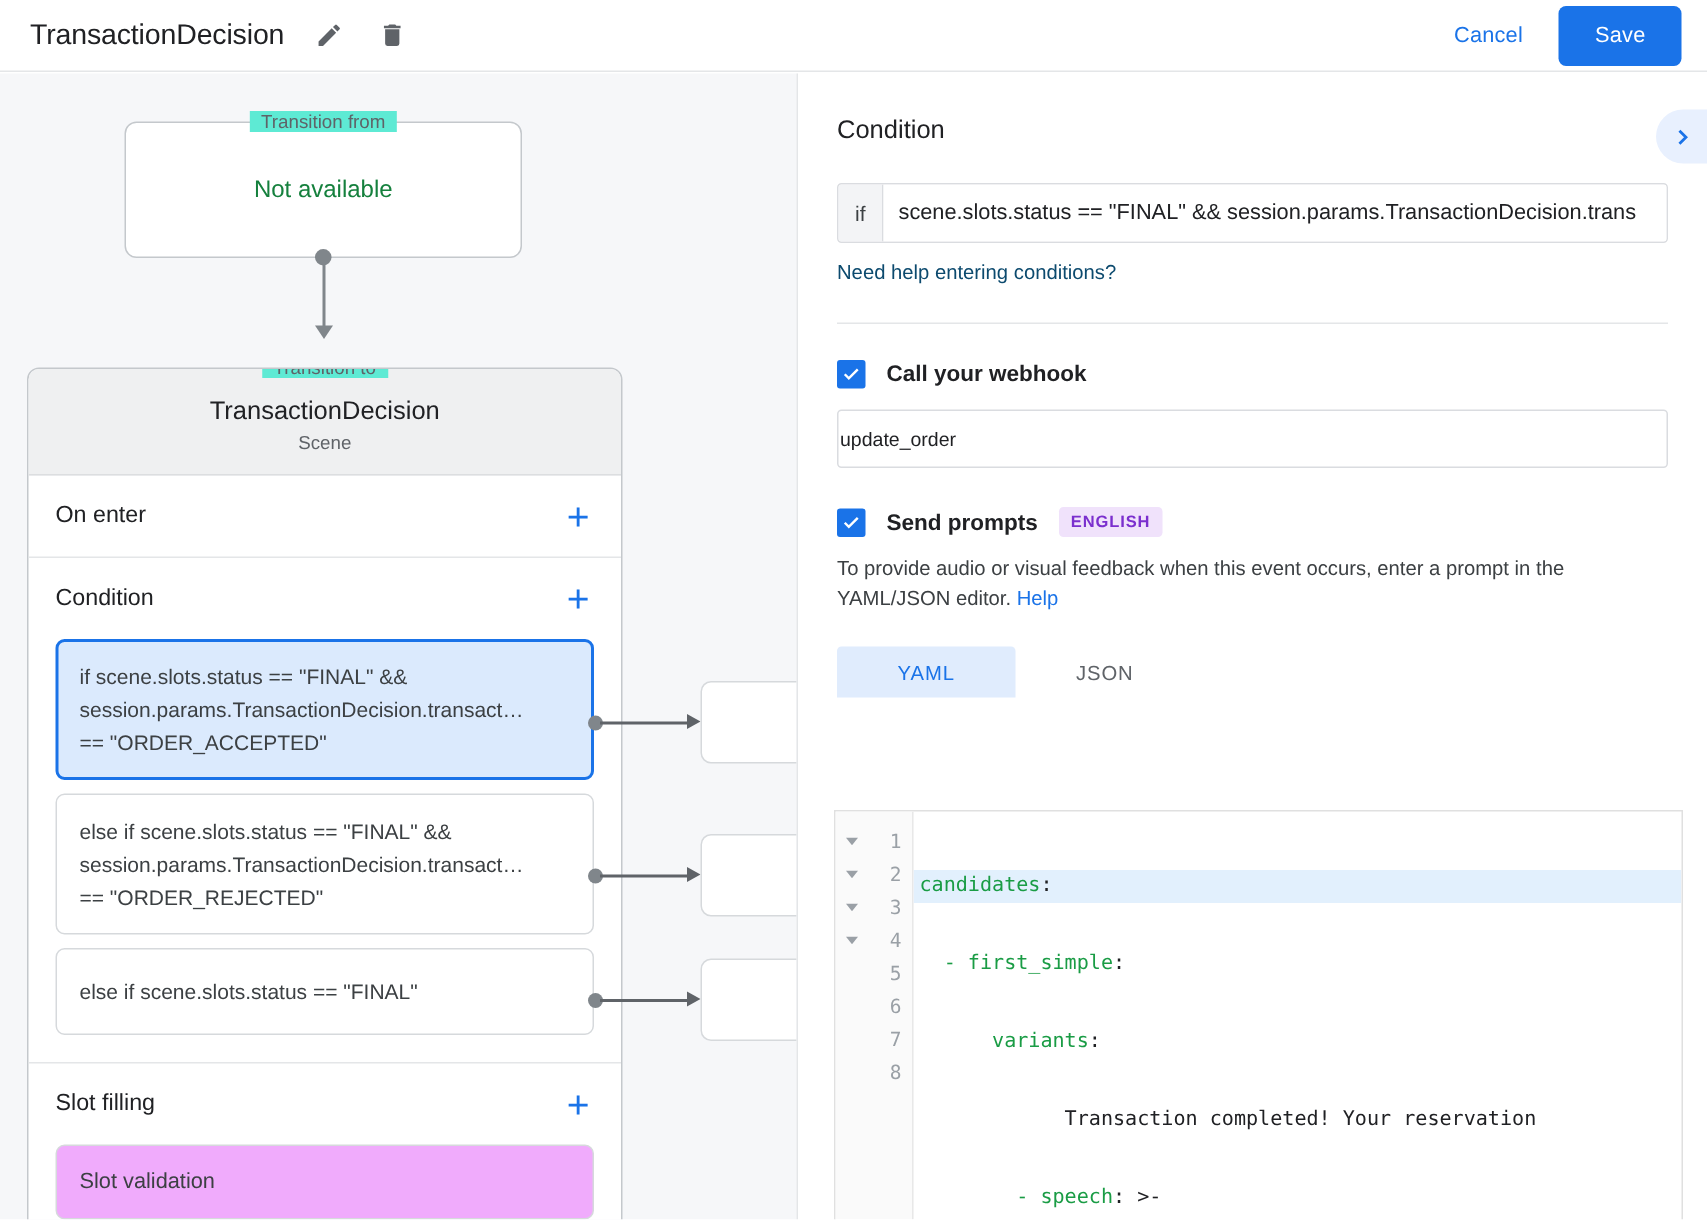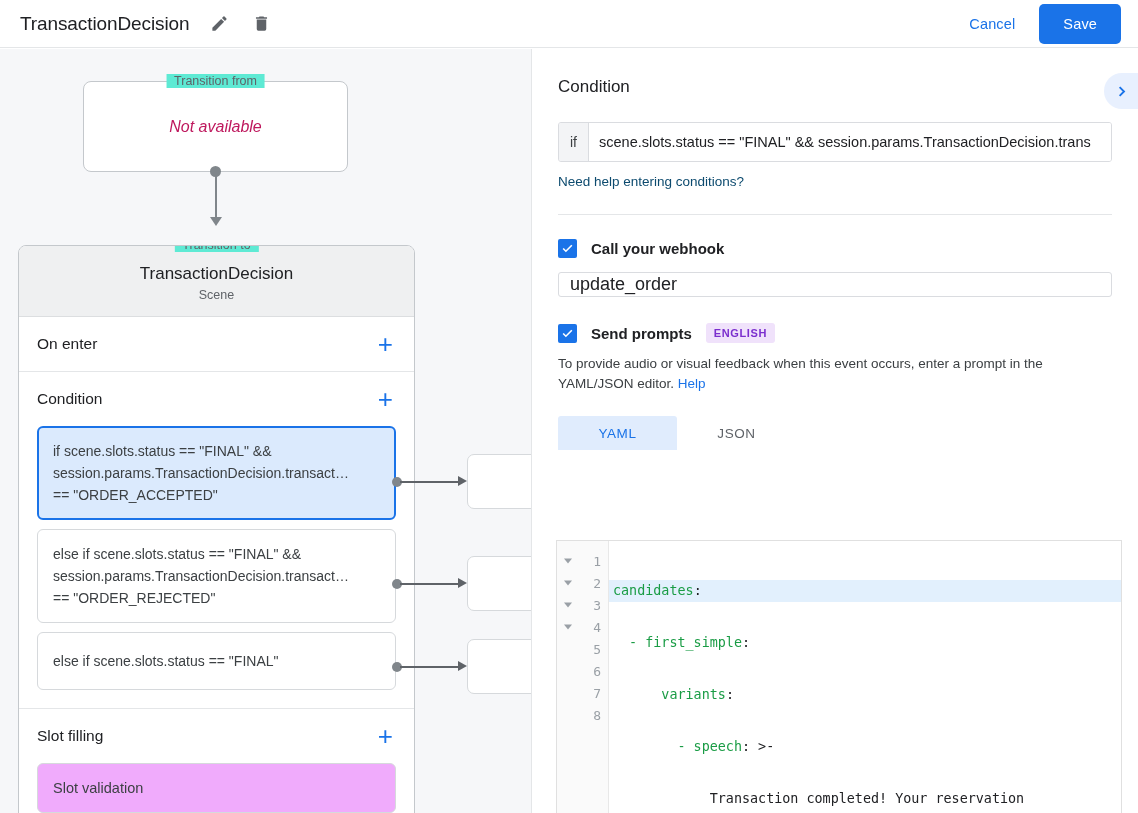--- a/index.html
+++ b/index.html
@@ -64,21 +64,21 @@
   .fs-legend {
     position: absolute; top: -8px; left: 50%; transform: translateX(-50%);
     background: #5eead4; padding: 0 8px;
     font-size: 12.5px; color: #5f6368; white-space: nowrap;
   }
   #transition-from {
     left: 83px; top: 32px; width: 265px; height: 91px;
   }
   #transition-from .fs-body {
     height: 100%; display: flex; align-items: center; justify-content: center;
-    font-size: 16px; color: #be185d; font-style: italic;
+    font-size: 16px; color: #15803d;
   }
 
   
   .conn-dot {
     position: absolute; width: 11px; height: 11px; border-radius: 50%;
     background: #80868b;
   }
   .conn-line {
     position: absolute; width: 1.5px; background: #80868b;
   }
@@ -193,23 +193,23 @@
     background: #f0e2fb; color: #7b2fce; font-size: 11px; font-weight: bold;
     letter-spacing: 0.6px; padding: 4px 8px; border-radius: 3px;
   }
   .desc {
     font-size: 13.5px; color: #3c4043; line-height: 20px; margin-top: 11px;
     max-width: 560px;
   }
   .desc a { color: #1a73e8; text-decoration: underline; cursor: pointer; }
   .desc a.nounder { text-decoration: none; }
   .text-inp {
-    margin-top: 14px; width: 100%; height: 25px;
+    margin-top: 14px; width: 100%; height: 39px;
     border: 1px solid #dadce0; border-radius: 3px;
-    font-size: 18px; color: #202124; padding: 0 11px; outline: none;
+    font-size: 13px; color: #202124; padding: 0 1px; outline: none;
     font-family: "Liberation Sans", sans-serif; background: #fff;
   }
 
   .tabs { display: flex; margin-top: 22px; }
   .tab {
     width: 119px; height: 34px; display: flex; align-items: center; justify-content: center;
     font-size: 13.5px; font-weight: 500; letter-spacing: 0.6px; cursor: pointer;
     color: #5f6368; border-radius: 3px 3px 0 0;
   }
   .tab.active { background: #e0ecfd; color: #1a73e8; }
@@ -442,21 +442,21 @@
       </div>
       <div class="gline">
         <span>8</span>
       </div>
     </div>
 
     <div class="code">
       <div class="cline hl"><span class="k">candidates</span><span class="p">:</span></div>
       <div class="cline"><span class="k">  - first_simple</span><span class="p">:</span></div>
       <div class="cline"><span class="k">      variants</span><span class="p">:</span></div>
+      <div class="cline"><span class="p">            Transaction completed! Your reservation</span></div>
       <div class="cline"><span class="k">        - speech</span><span class="p">: &gt;-</span></div>
-      <div class="cline"><span class="p">            Transaction completed! Your reservation</span></div>
       
       
       
     </div>
   </div>
 
 </div>
 
 </body></html>

